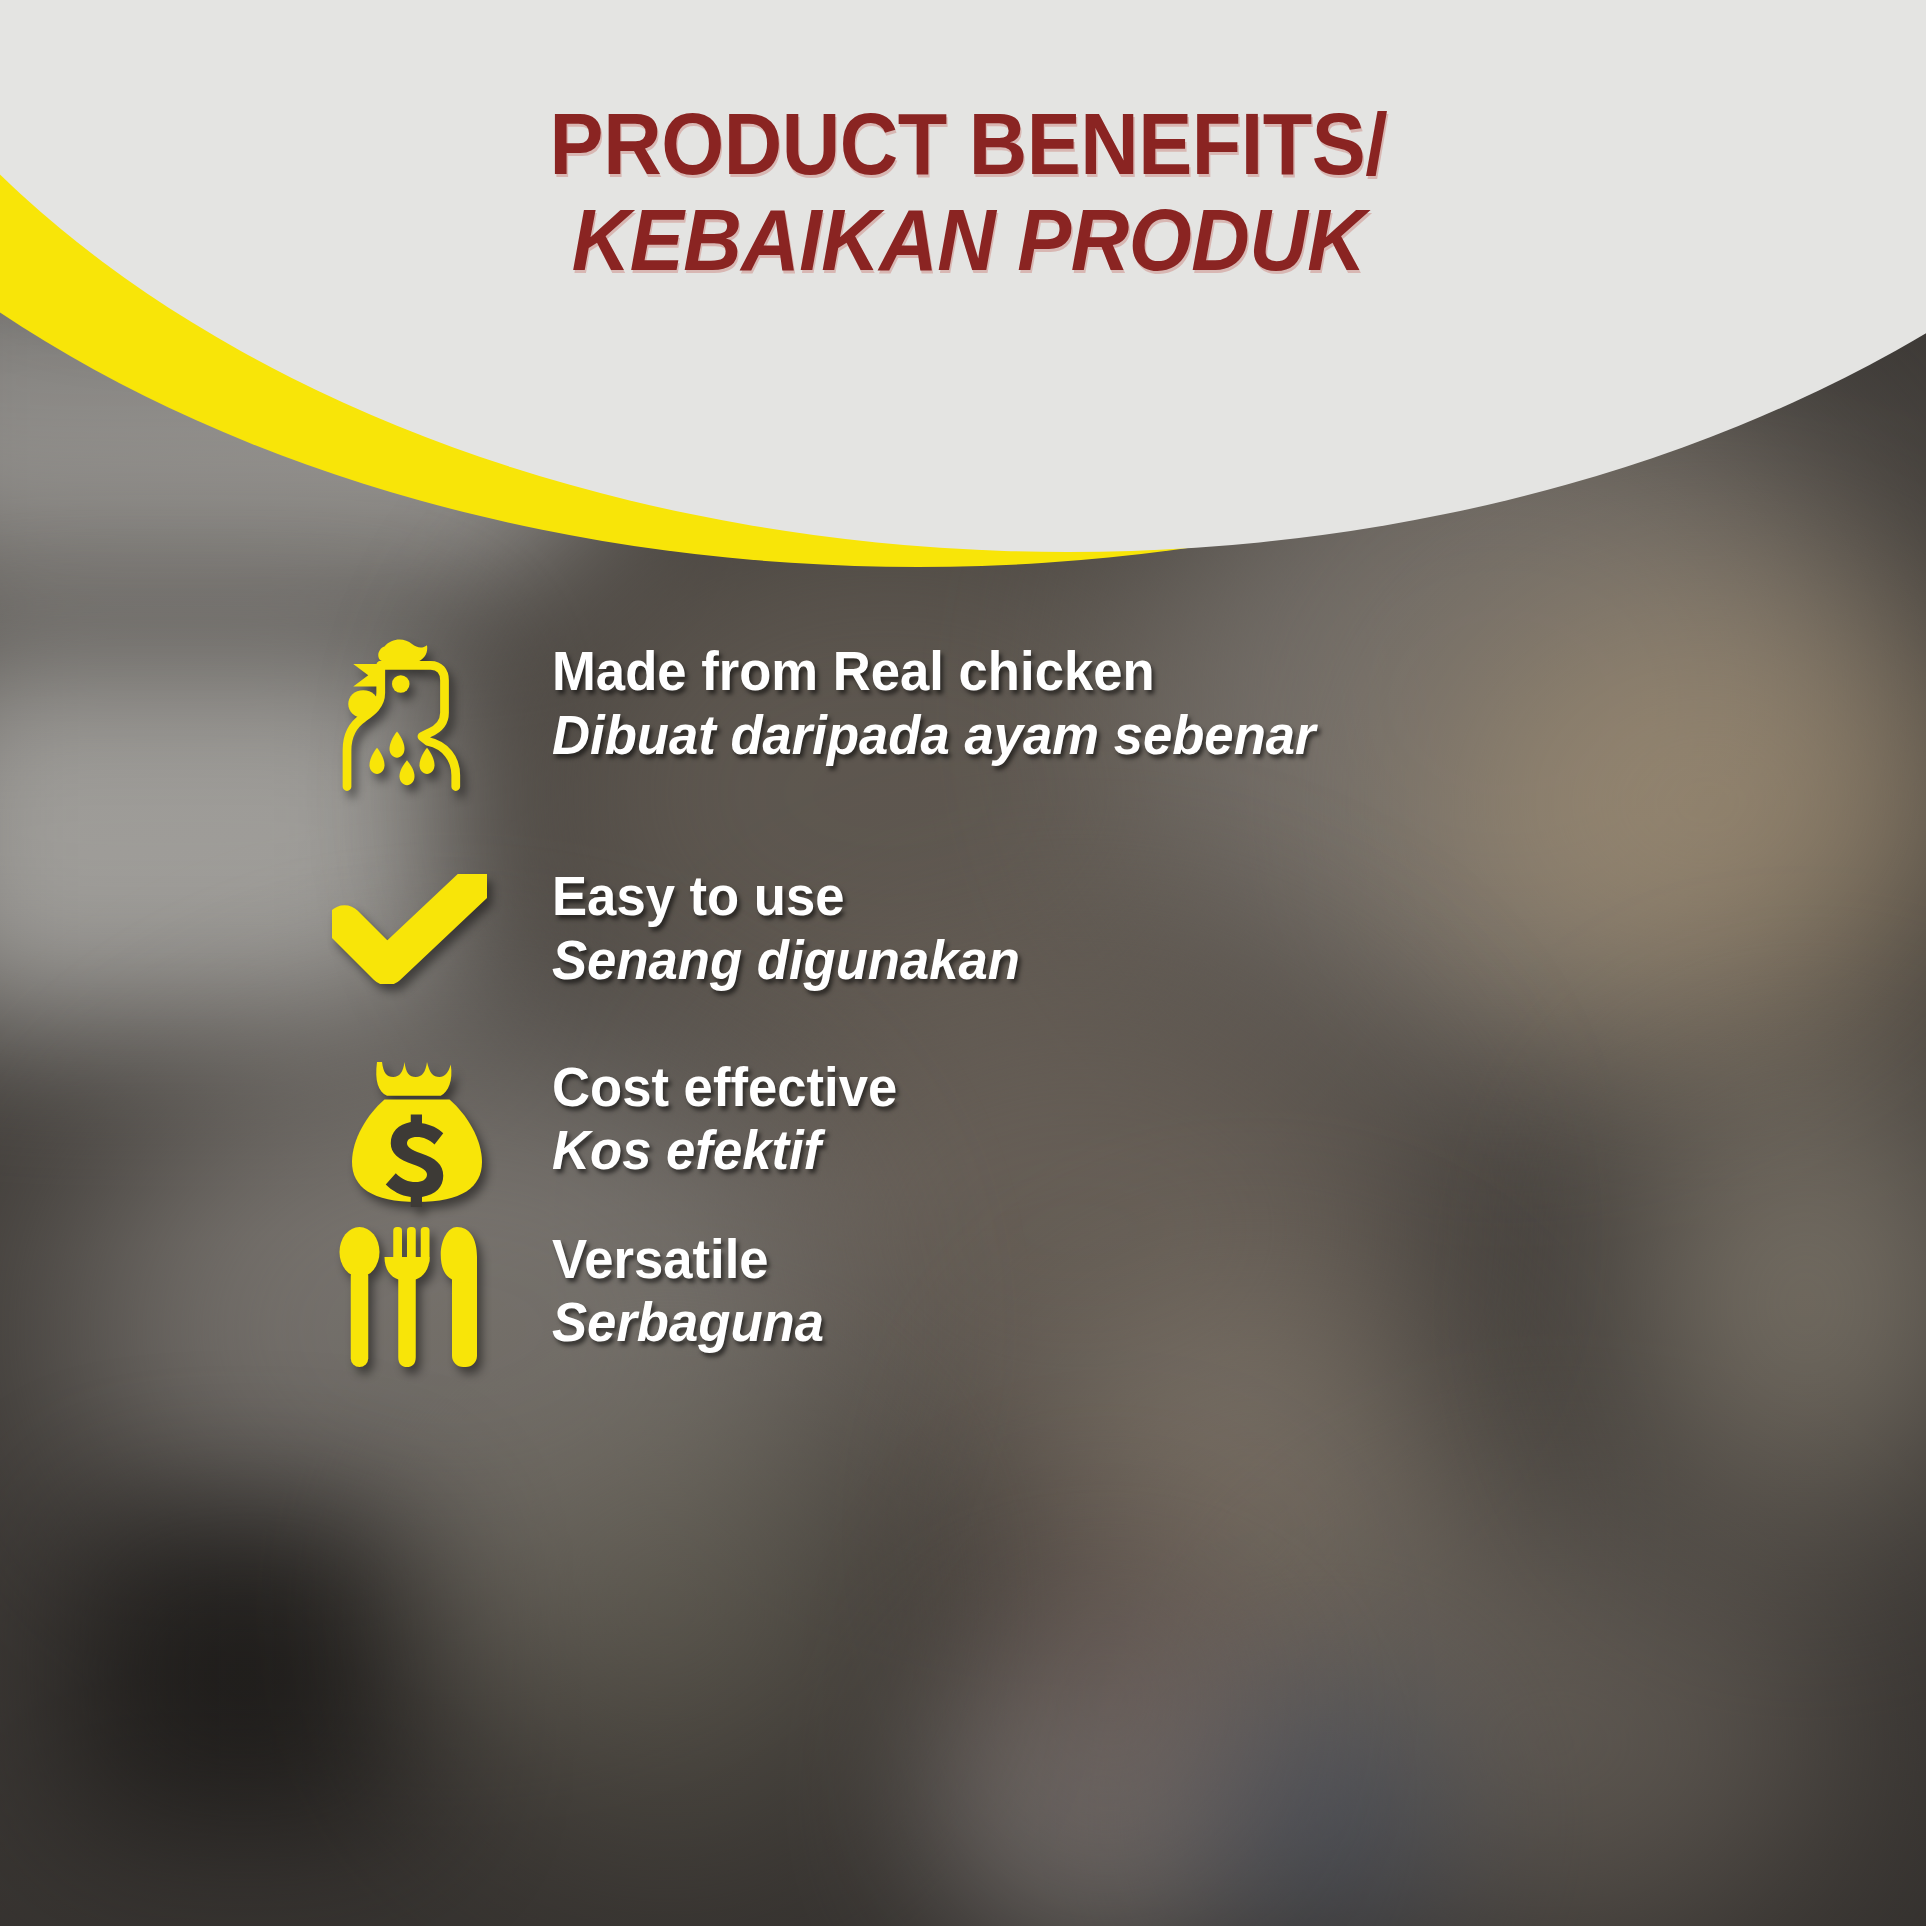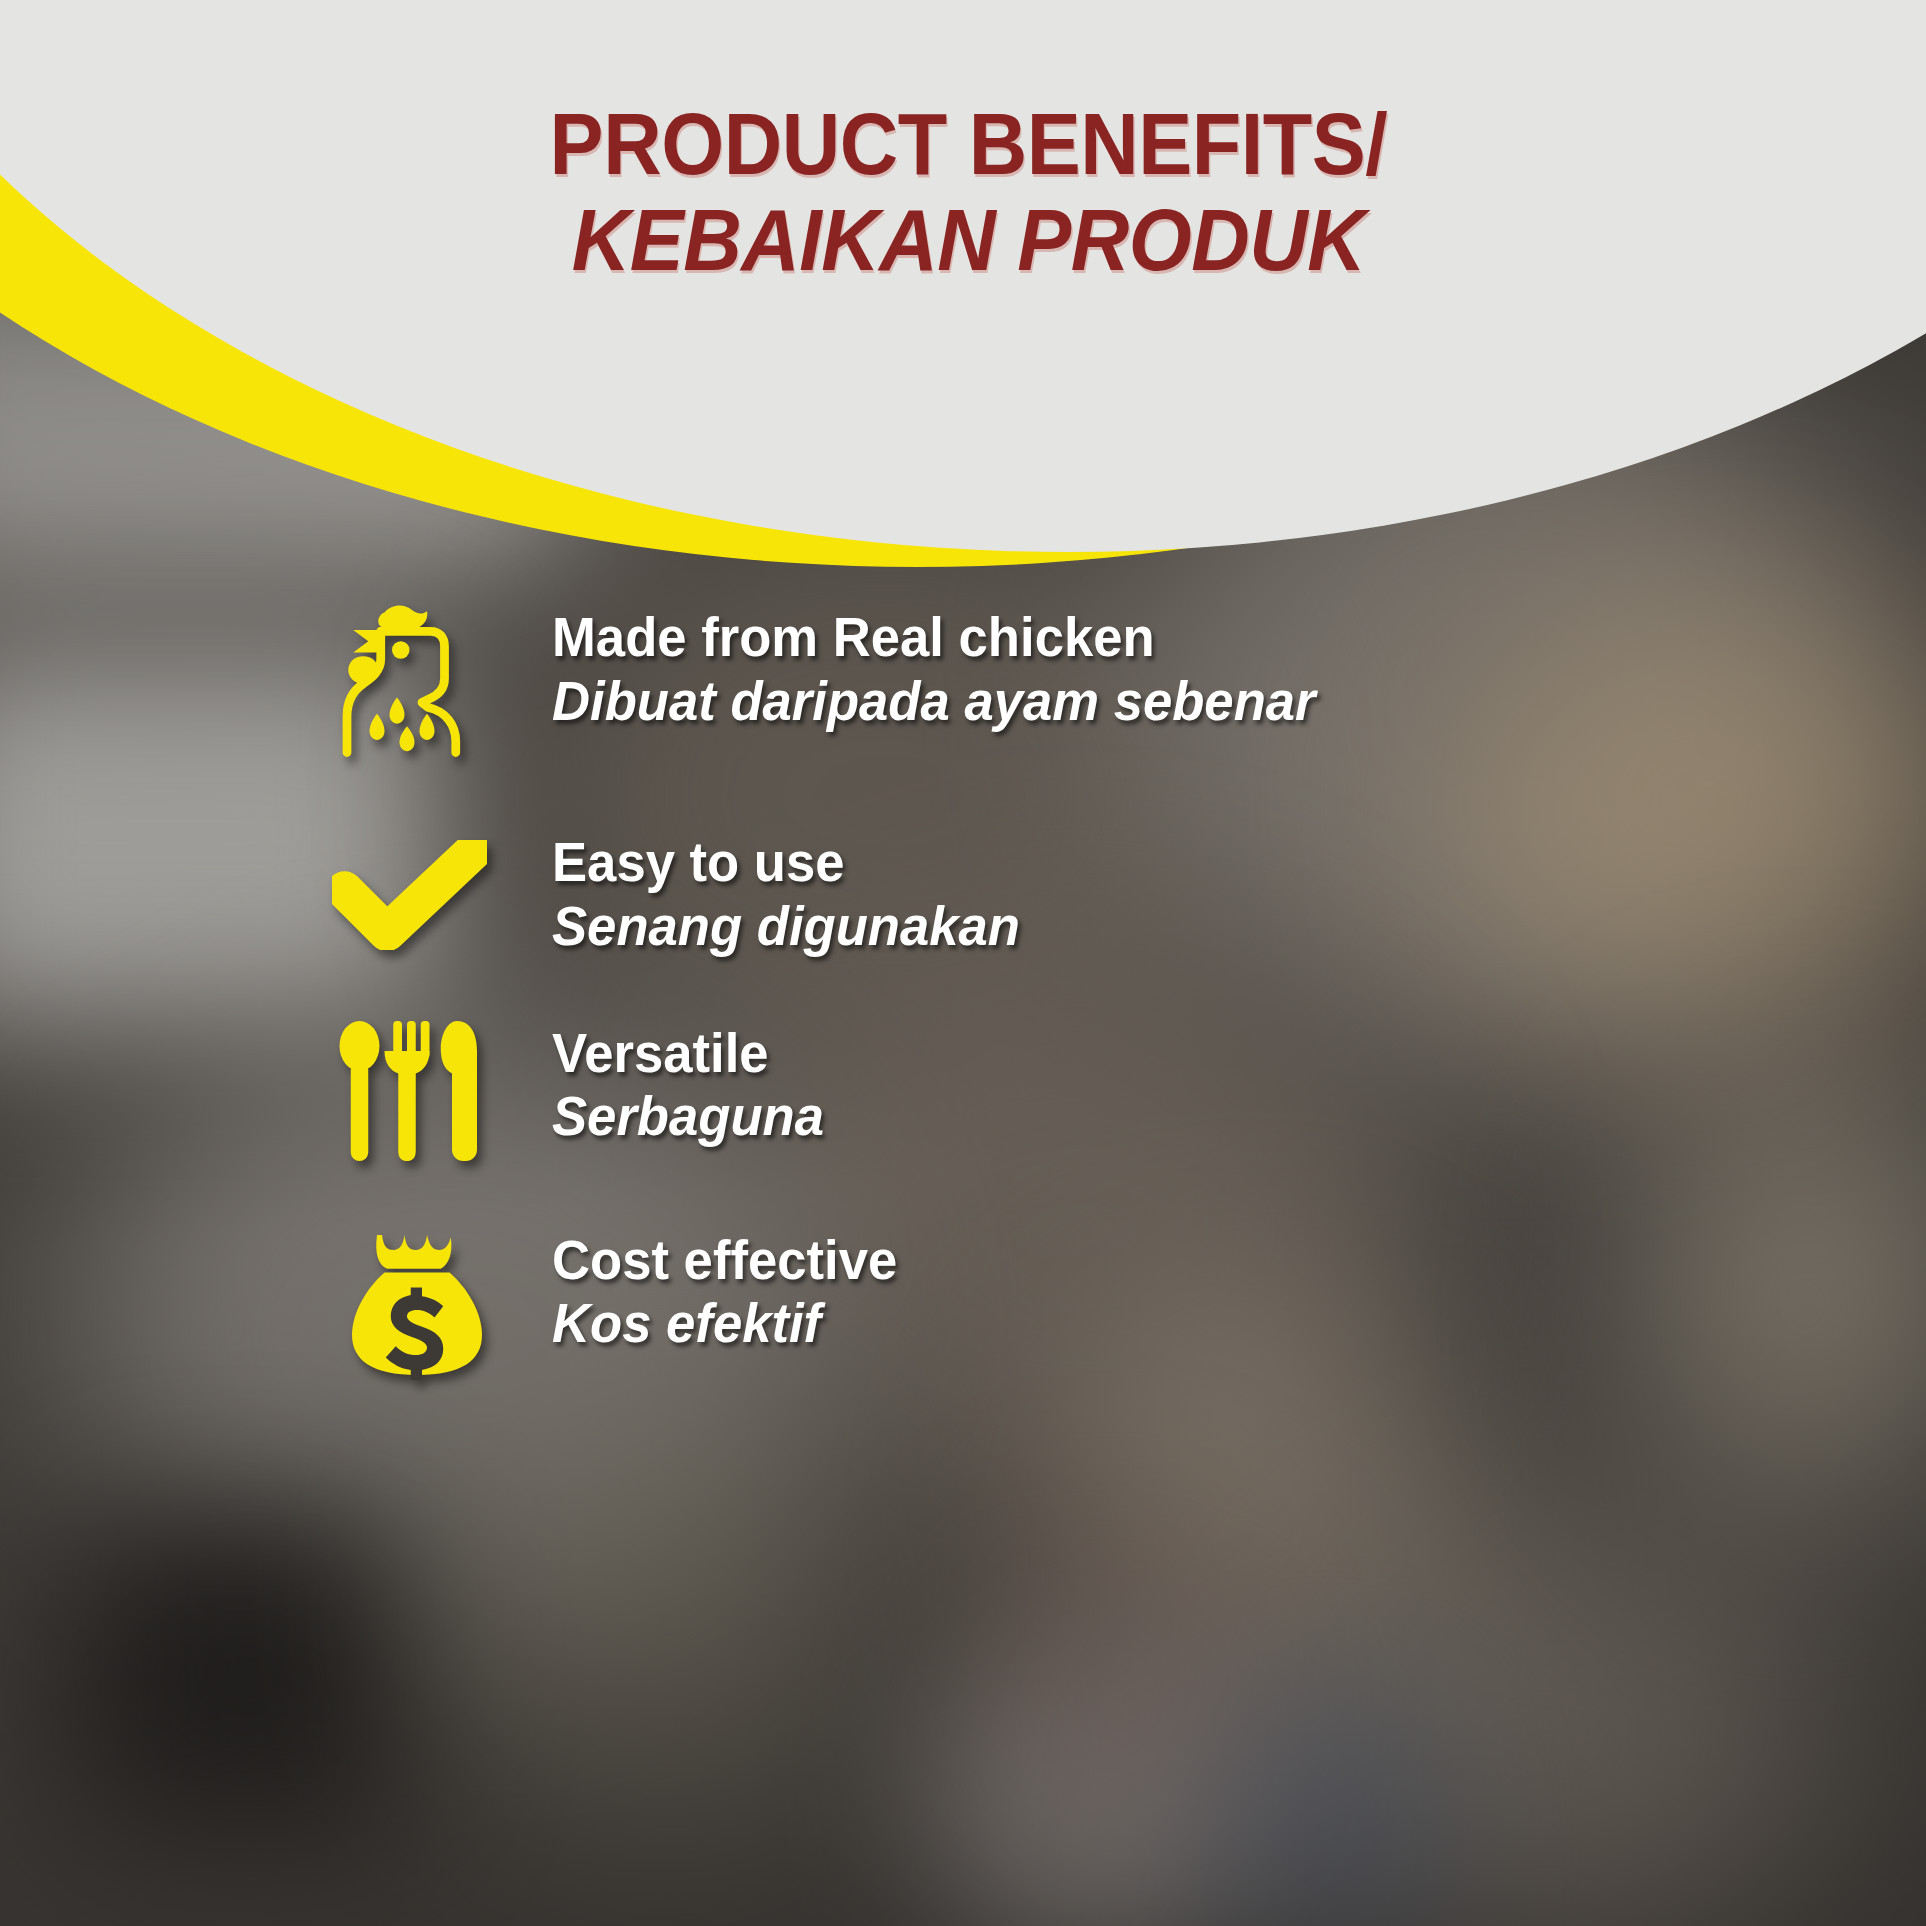--- a/index.html
+++ b/index.html
@@ -29,21 +29,21 @@
   .title .ln{
      display:block;color:#8A2422;font-weight:700;letter-spacing:-0.5px;
      font-size:88px;line-height:1.0;
      font-stretch:condensed;
      text-shadow:1.5px 2.5px 0 rgba(190,80,70,.30);
      transform:scaleX(.92);
   }
   .title .ln2{font-style:italic;margin-top:8px;}
 
   
-  .benefits{position:absolute;left:0;top:602px;width:1926px;z-index:5;}
+  .benefits{position:absolute;left:0;top:636px;width:1926px;z-index:5;}
   .row{display:flex;align-items:flex-start;margin-bottom:17px;}
   .icon-cell{width:552px;flex:0 0 552px;display:flex;justify-content:flex-end;
      padding-right:65px;box-sizing:border-box;}
   .icon-cell svg{filter:drop-shadow(5px 7px 5px rgba(0,0,0,.45));}
   .text-cell{flex:1 1 auto;padding-top:3px;}
   .t-en,.t-my{
      color:#ffffff;font-weight:700;font-size:56px;line-height:1.14;
      font-stretch:condensed;transform:scaleX(.94);transform-origin:left center;
      text-shadow:3px 4px 4.5px rgba(0,0,0,.55);
      white-space:pre-line;
@@ -130,20 +130,34 @@
           <path d="M10 40 L44 74 L114 8" stroke="#F8E508" stroke-width="30" stroke-linecap="round" stroke-linejoin="round" fill="none"></path>
         </svg>
       </div>
       <div class="text-cell">
         <div class="t-en">Easy to use</div>
         <div class="t-my">Senang digunakan</div>
       </div>
     </div>
 
 
+    <div class="row r5">
+      <div class="icon-cell">
+        <svg width="140" height="150" viewBox="0 0 112 120" fill="#F8E508">
+          <path d="M28 4c1 9 4 12 9 12s8-4 9-12c1 9 4 12 9 12s8-4 9-12c2 9 5 12 10 12 4 0 7-3 9-10 2 13-2 22-8 25H32c-7-3-10-12-8-27z"></path>
+          <path d="M30 34h52c14 12 26 32 26 50 0 20-16 32-52 32S4 104 4 84c0-18 12-38 26-50z"></path>
+          <path d="M51 46h9v7c7 1 13 4 17 8l-7 9c-4-4-9-6-14-6-5 0-8 2-8 5 0 3 3 5 11 8 12 4 18 9 18 18 0 9-6 15-17 17v8h-9v-8c-8-1-15-5-20-10l8-9c5 5 10 7 16 7 5 0 9-2 9-6 0-3-3-5-11-8-12-4-18-9-18-17 0-9 6-15 16-17z" fill="#3d3a36"></path>
+        </svg>
+      </div>
+      <div class="text-cell">
+        <div class="t-en">Cost effective</div>
+        <div class="t-my">Kos efektif</div>
+      </div>
+    </div>
+
     <div class="row r4">
       <div class="icon-cell">
         <svg width="150" height="145" viewBox="0 0 120 116" fill="#F8E508">
           <g>
             <ellipse cx="18" cy="20" rx="16" ry="20"></ellipse>
             <rect x="11" y="32" width="14" height="80" rx="7"></rect>
           </g>
           <g>
             <rect x="45" y="0" width="7" height="30" rx="3"></rect>
             <rect x="56" y="0" width="7" height="30" rx="3"></rect>
@@ -155,29 +169,15 @@
             <rect x="92" y="44" width="20" height="68" rx="9"></rect>
           </g>
         </svg>
       </div>
       <div class="text-cell">
         <div class="t-en">Versatile</div>
         <div class="t-my">Serbaguna</div>
       </div>
     </div>
 
-    <div class="row r5">
-      <div class="icon-cell">
-        <svg width="140" height="150" viewBox="0 0 112 120" fill="#F8E508">
-          <path d="M28 4c1 9 4 12 9 12s8-4 9-12c1 9 4 12 9 12s8-4 9-12c2 9 5 12 10 12 4 0 7-3 9-10 2 13-2 22-8 25H32c-7-3-10-12-8-27z"></path>
-          <path d="M30 34h52c14 12 26 32 26 50 0 20-16 32-52 32S4 104 4 84c0-18 12-38 26-50z"></path>
-          <path d="M51 46h9v7c7 1 13 4 17 8l-7 9c-4-4-9-6-14-6-5 0-8 2-8 5 0 3 3 5 11 8 12 4 18 9 18 18 0 9-6 15-17 17v8h-9v-8c-8-1-15-5-20-10l8-9c5 5 10 7 16 7 5 0 9-2 9-6 0-3-3-5-11-8-12-4-18-9-18-17 0-9 6-15 16-17z" fill="#3d3a36"></path>
-        </svg>
-      </div>
-      <div class="text-cell">
-        <div class="t-en">Cost effective</div>
-        <div class="t-my">Kos efektif</div>
-      </div>
-    </div>
-
   </div>
 </div>
 
 
 </body></html>

